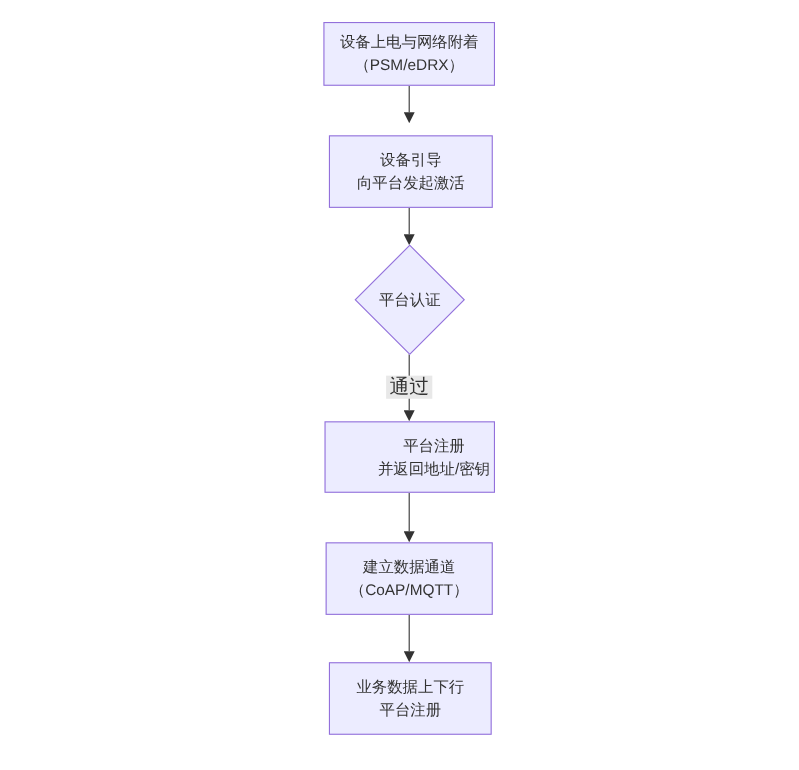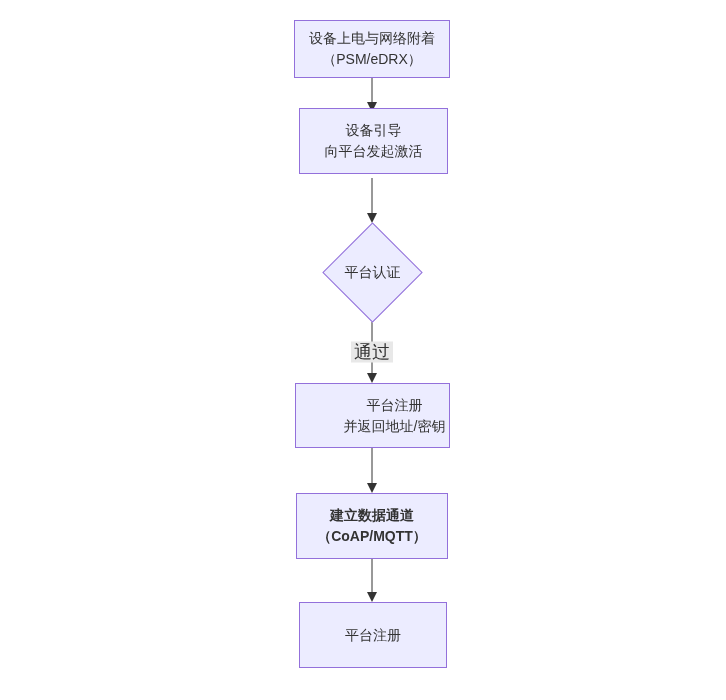--- a/index.html
+++ b/index.html
@@ -87,37 +87,38 @@
     <line x1="372" y1="322" x2="372" y2="373" stroke="#333333" stroke-width="1" marker-end="url(#arrowhead)"></line>
     <line x1="372" y1="448" x2="372" y2="483" stroke="#333333" stroke-width="1" marker-end="url(#arrowhead)"></line>
     <line x1="372" y1="559" x2="372" y2="592" stroke="#333333" stroke-width="1" marker-end="url(#arrowhead)"></line>
   </svg>
 
   <div class="node" style="left:294px; top:20px; width:156px; height:58px;">
     <div>设备上电与网络附着</div>
     <div>（PSM/eDRX）</div>
   </div>
 
-  <div class="node" style="left:299px; top:108px; width:149px; height:66px;">
+  <div class="node" style="left:299px; top:123px; width:149px; height:66px;">
     <div>设备引导</div>
     <div>向平台发起激活</div>
   </div>
 
   <div class="diamond-shape"></div>
   <div class="diamond-label">平台认证</div>
 
   <div class="edge-label">通过</div>
 
   <div class="node" style="left:295px; top:383px; width:155px; height:65px;padding-left:44px;">
     <div>平台注册</div>
     <div>并返回地址/密钥</div>
   </div>
 
-  <div class="node" style="left:296px; top:493px; width:152px; height:66px;font-weight:bold;">
+  <div class="node" style="left:296px; top:493px; width:152px; height:66px;">
     <div>建立数据通道</div>
     <div>（CoAP/MQTT）</div>
   </div>
 
   <div class="node" style="left:299px; top:602px; width:148px; height:66px;">
+    <div>业务数据上下行</div>
     <div>平台注册</div>
   </div>
 
 </div>
 
 </body></html>

